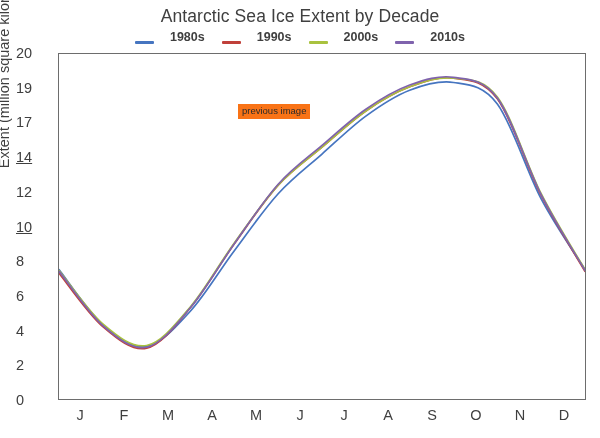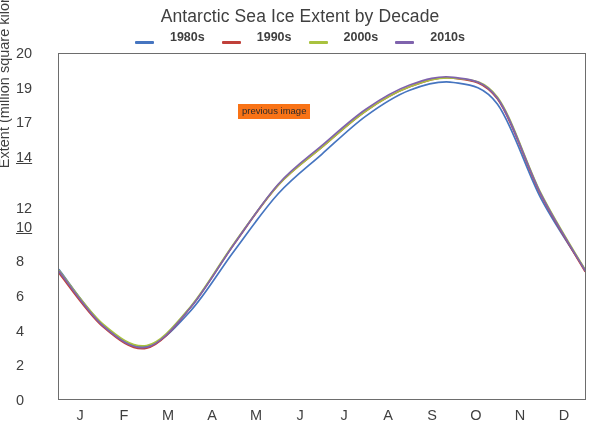--- a/index.html
+++ b/index.html
@@ -145,21 +145,21 @@
     </div>
   </div>
 
   <div id="y-axis-title">Extent (million square kilometers)</div>
 
   <div class="y-tick-wrap" id="y-ticks">
       <div class="y-lab" style="left: 16px; top: 46px;">20</div>
       <div class="y-lab" style="left: 16px; top: 80.7px;">19</div>
       <div class="y-lab" style="left: 16px; top: 115.4px;">17</div>
       <div class="y-lab" style="left: 16px; top: 150.1px; text-decoration: underline;">14</div>
-      <div class="y-lab" style="left: 16px; top: 184.8px; margin-top: 16px;">12</div>
+      <div class="y-lab" style="left: 16px; top: 184.8px;">12</div>
       <div class="y-lab" style="left: 16px; top: 219.5px; text-decoration: underline;">10</div>
       <div class="y-lab" style="left: 16px; top: 254.2px;">8</div>
       <div class="y-lab" style="left: 16px; top: 288.9px;">6</div>
       <div class="y-lab" style="left: 16px; top: 323.6px;">4</div>
       <div class="y-lab" style="left: 16px; top: 358.3px;">2</div>
       <div class="y-lab" style="left: 16px; top: 393px;">0</div>
     </div>
   <div class="y-tick-wrap" id="x-ticks">
       <div class="x-lab" style="left: 68px;">J</div>
       <div class="x-lab" style="left: 112px;">F</div>

